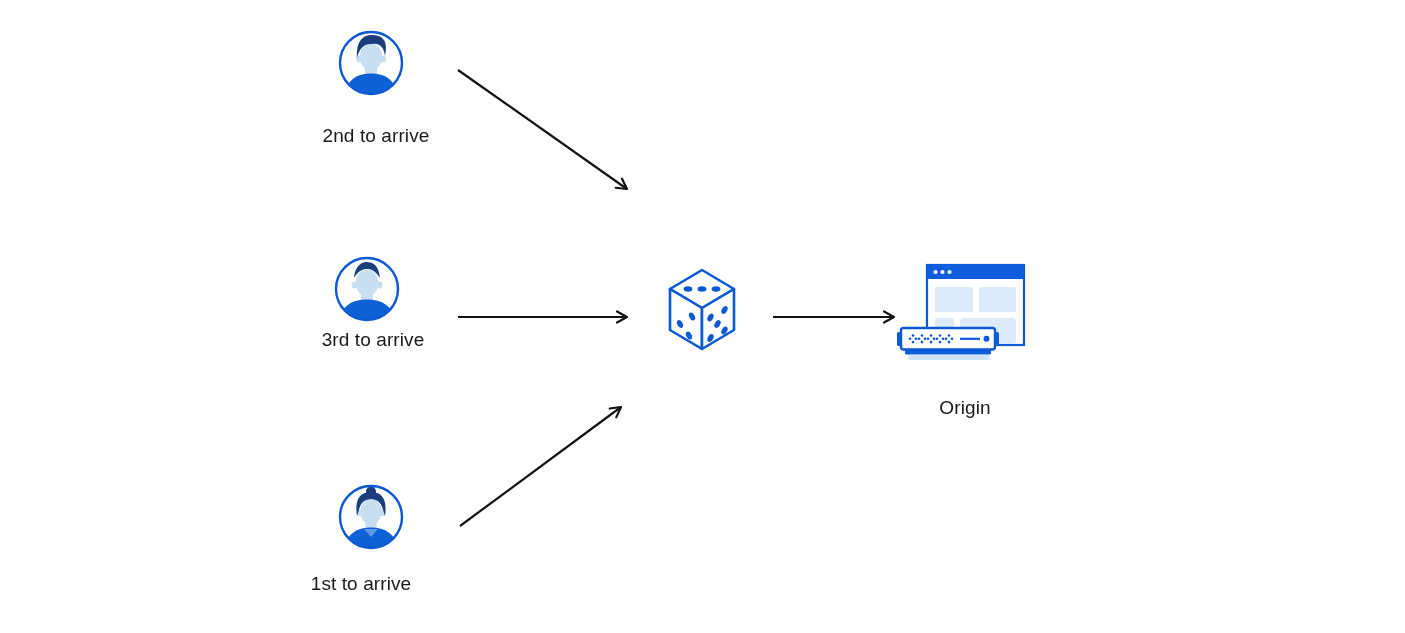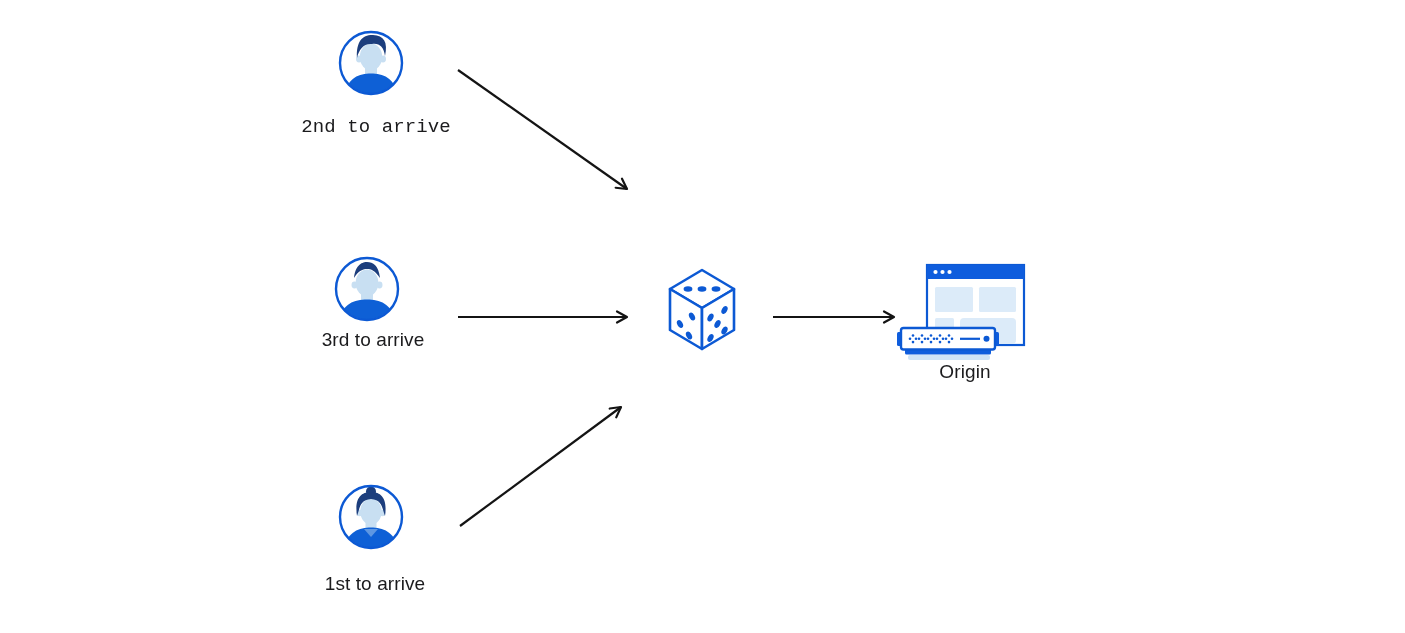--- a/index.html
+++ b/index.html
@@ -61,21 +61,21 @@
         <rect x="28" y="34" width="12" height="14" fill="#c8dff2"></rect>
         <path d="M8,66 C10,49 22,44.5 34,44.5 C46,44.5 58,49 60,66 Z" fill="#0e60d6"></path>
         <ellipse cx="22" cy="30" rx="3" ry="3.4" fill="#c8dff2"></ellipse>
         <ellipse cx="46" cy="30" rx="3" ry="3.4" fill="#c8dff2"></ellipse>
         <ellipse cx="34" cy="28" rx="11.2" ry="13.4" fill="#c8dff2"></ellipse>
         <path d="M20,29 C19,12 26,5.5 36,6 C47,6.5 51,13 48,27 C47,18 42,13.8 35,15 C27,14 22,20 20,29 Z" fill="#1c3e7d"></path>
       </g>
       <circle cx="34" cy="34" r="31" fill="none" stroke="#0c59d4" stroke-width="2.4"></circle>
     </svg>
   </div>
-  <div class="node-label" style="left:376px; top:116px;font-family:Liberation Mono, monospace;">2nd to arrive</div>
+  <div class="node-label" style="left:376px; top:124px;">2nd to arrive</div>
 
   <div class="abs" style="left:333px; top:255px;">
     <svg width="68" height="68" viewBox="0 0 68 68">
       <defs>
           <clipPath id="clipM2">
             <circle cx="34" cy="34" r="30.5"></circle>
           </clipPath>
         </defs>
       <circle cx="34" cy="34" r="31" fill="#ffffff"></circle>
       <g clip-path="url(#clipM2)">
@@ -105,21 +105,21 @@
         <path d="M27,46 L34,54 L41,46 Z" fill="#5e97e2"></path>
         <circle cx="34" cy="8.5" r="5" fill="#1c3e7d"></circle>
         <ellipse cx="22.5" cy="30" rx="2.8" ry="3.2" fill="#c8dff2"></ellipse>
         <ellipse cx="45.5" cy="30" rx="2.8" ry="3.2" fill="#c8dff2"></ellipse>
         <ellipse cx="34" cy="28.5" rx="10.8" ry="13" fill="#c8dff2"></ellipse>
         <path d="M20,33 C17,13 26,9 34,9 C42,9 51,13 48,33 C45,25 45.5,17 34,16 C22.5,17 23,25 20,33 Z" fill="#1c3e7d"></path>
       </g>
       <circle cx="34" cy="34" r="31" fill="none" stroke="#0c59d4" stroke-width="2.4"></circle>
     </svg>
   </div>
-  <div class="node-label" style="left:375px; top:572px;">1st to arrive</div>
+  <div class="node-label" style="left:361px; top:572px;">1st to arrive</div>
 
   <div class="abs" style="left:667px; top:268px;">
     <svg width="70" height="84" viewBox="0 0 70 84">
       <g stroke="#0c59d4" stroke-width="2.6" stroke-linejoin="round" fill="#ffffff">
         <path d="M35,2 L67,21 L35,40 L3,21 Z"></path>
         <path d="M3,21 L35,40 L35,81 L3,62 Z"></path>
         <path d="M67,21 L35,40 L35,81 L67,62 Z"></path>
       </g>
       <g fill="#0c59d4">
 
@@ -185,15 +185,15 @@
           <circle cx="53" cy="73.5" r="1.3"></circle>
             <circle cx="50" cy="76.8" r="1.3"></circle>
             <circle cx="56" cy="76.8" r="1.3"></circle>
             <circle cx="53" cy="80.1" r="1.3"></circle>
         </g>
         <line x1="64" y1="76.8" x2="84" y2="76.8" stroke="#0c59d4" stroke-width="2.2"></line>
         <circle cx="90.5" cy="76.8" r="3" fill="#0c59d4"></circle>
       </g>
     </svg>
   </div>
-  <div class="node-label" style="left:965px; top:360px;">Origin</div>
+  <div class="node-label" style="left:965px; top:396px;">Origin</div>
 
 </div>
 
 </body></html>

